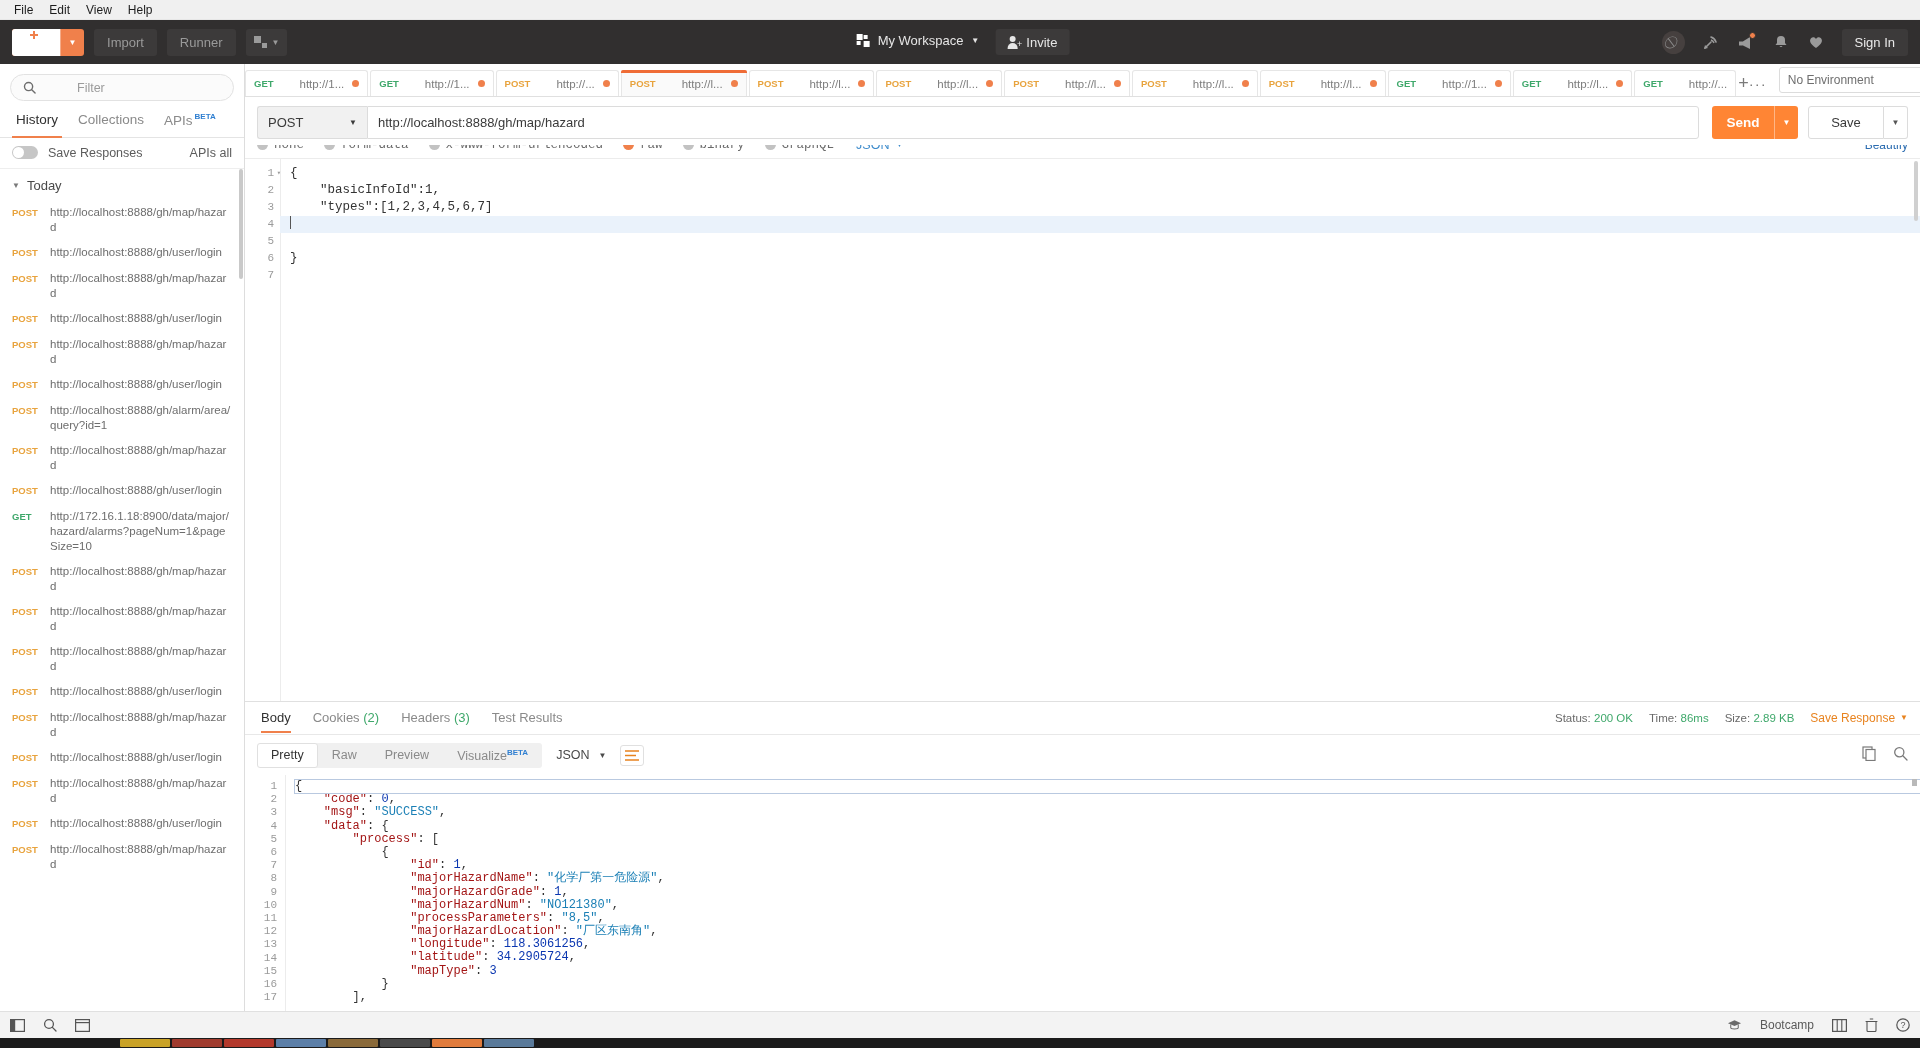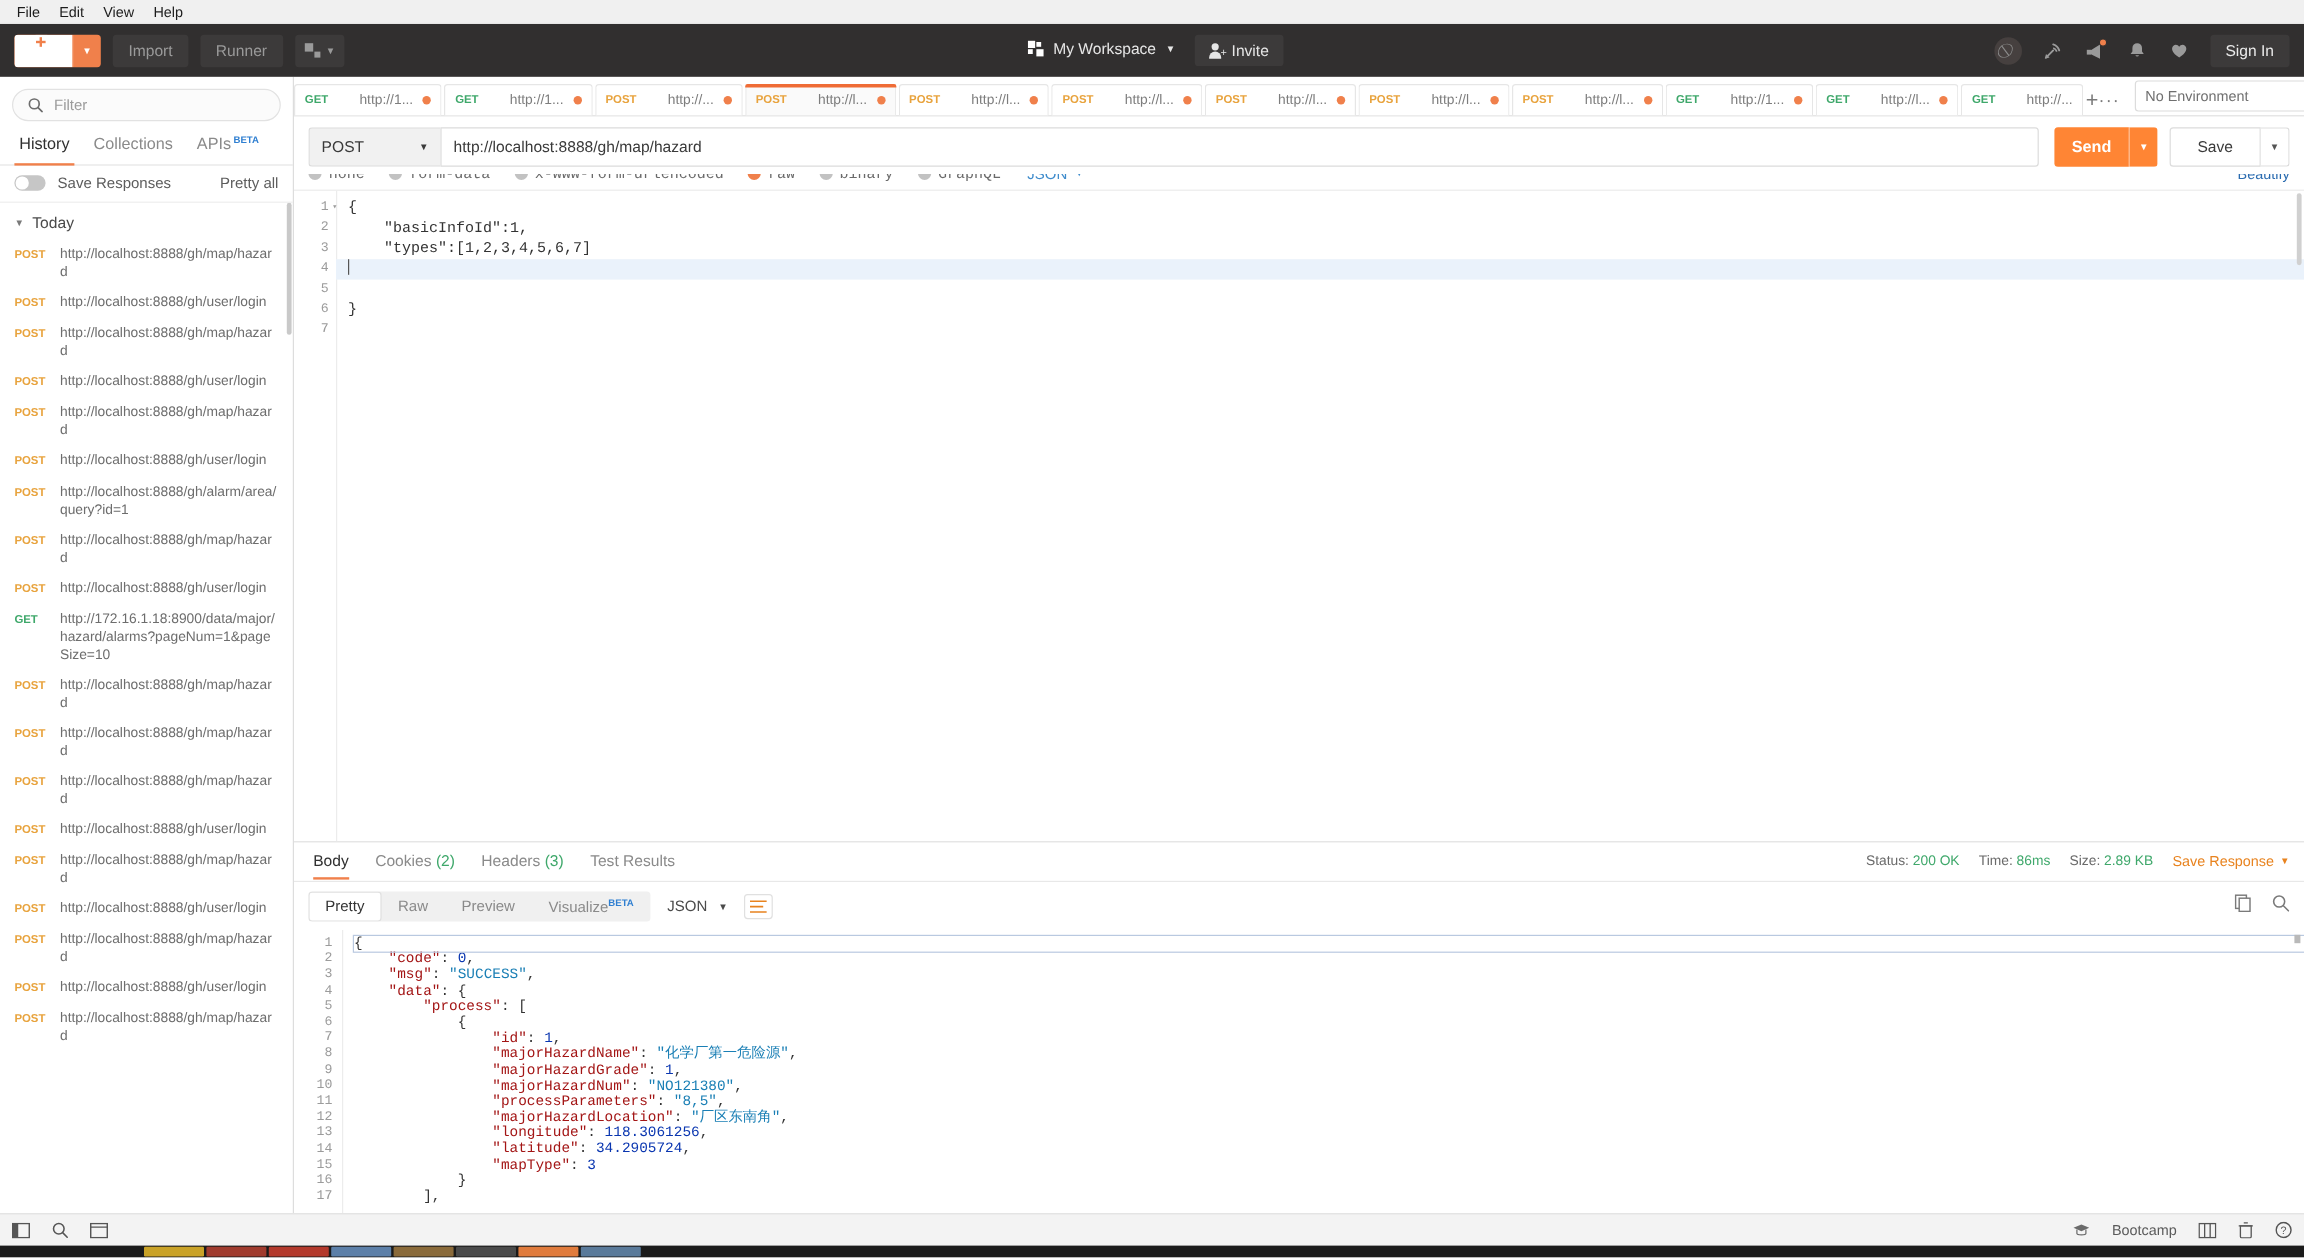--- a/index.html
+++ b/index.html
@@ -100,21 +100,21 @@
   .body { flex: 1 1 auto; display: flex; min-height: 0; }
 
   
   .sidebar { width: 245px; flex: 0 0 245px; border-right: 1px solid #ddd; display: flex;
              flex-direction: column; background: #fff; min-height: 0; }
   .filter-wrap { padding: 10px 10px 6px 10px; }
   .filter {
     display: flex; align-items: center; gap: 9px; height: 27px; border: 1px solid #e2e2e2;
     border-radius: 14px; padding: 0 12px; background: #fbfbfb;
   }
-  .filter .ph { color: #9b9b9b; font-size: 12.5px; }
+  .filter .ph { color: #9b9b9b; font-size: 12.5px; margin-left: 32px; }
   .side-tabs { display: flex; gap: 0; padding: 0 6px; border-bottom: 1px solid #e4e4e4; position: relative; }
   .side-tab { font-size: 13.5px; color: #8a8a8a; padding: 5px 10px 9px 10px; position: relative; }
   .side-tab.active { color: #303030; }
   .side-tab.active::after { content: ""; position: absolute; left: 6px; right: 6px; bottom: -1px;
                             height: 2px; background: #f0804b; }
   .side-tab .beta { color: #2f7fd1; font-size: 8px; vertical-align: super; margin-left: 2px; font-weight: bold; }
   .save-row { display: flex; align-items: center; padding: 8px 12px; gap: 10px; border-bottom: 1px solid #eee; }
   .toggle { width: 26px; height: 13px; border-radius: 7px; background: #c6c6c6; position: relative; }
   .toggle::after { content: ""; position: absolute; left: 1px; top: 1px; width: 11px; height: 11px;
                    border-radius: 50%; background: #fff; }
@@ -349,21 +349,21 @@
       <div class="side-tabs">
         <div class="side-tab active">History</div>
         <div class="side-tab">Collections</div>
         <div class="side-tab">
           <span>APIs</span><span class="beta">BETA</span>
         </div>
       </div>
       <div class="save-row">
         <div class="toggle"></div>
         <div class="save-lab">Save Responses</div>
-        <div class="clear-all">Pretty all</div>
+        <div class="clear-all">APIs all</div>
       </div>
       <div class="hist-scroll">
         <div class="today-row">
           <span class="tri">▼</span>
           <span class="lbl">Today</span>
         </div>
         <div id="history-items">
             <div class="hist-item">
               <span class="m post">POST</span>
               <span class="u">http://localhost:8888/gh/map/hazard</span>

